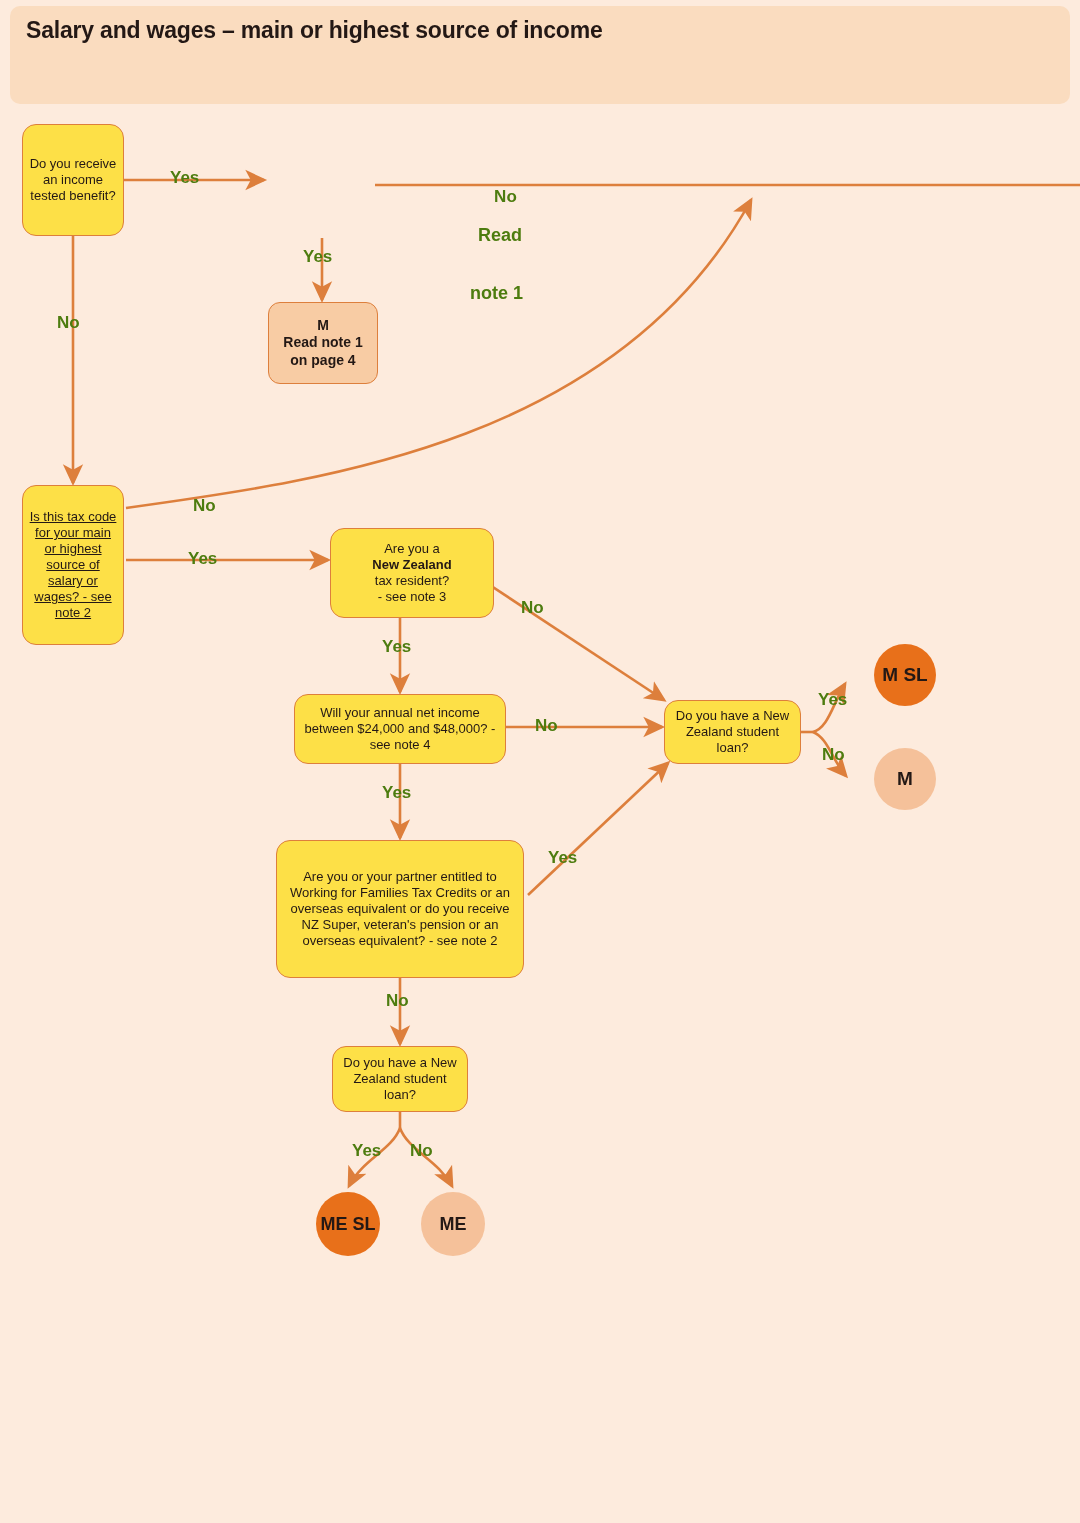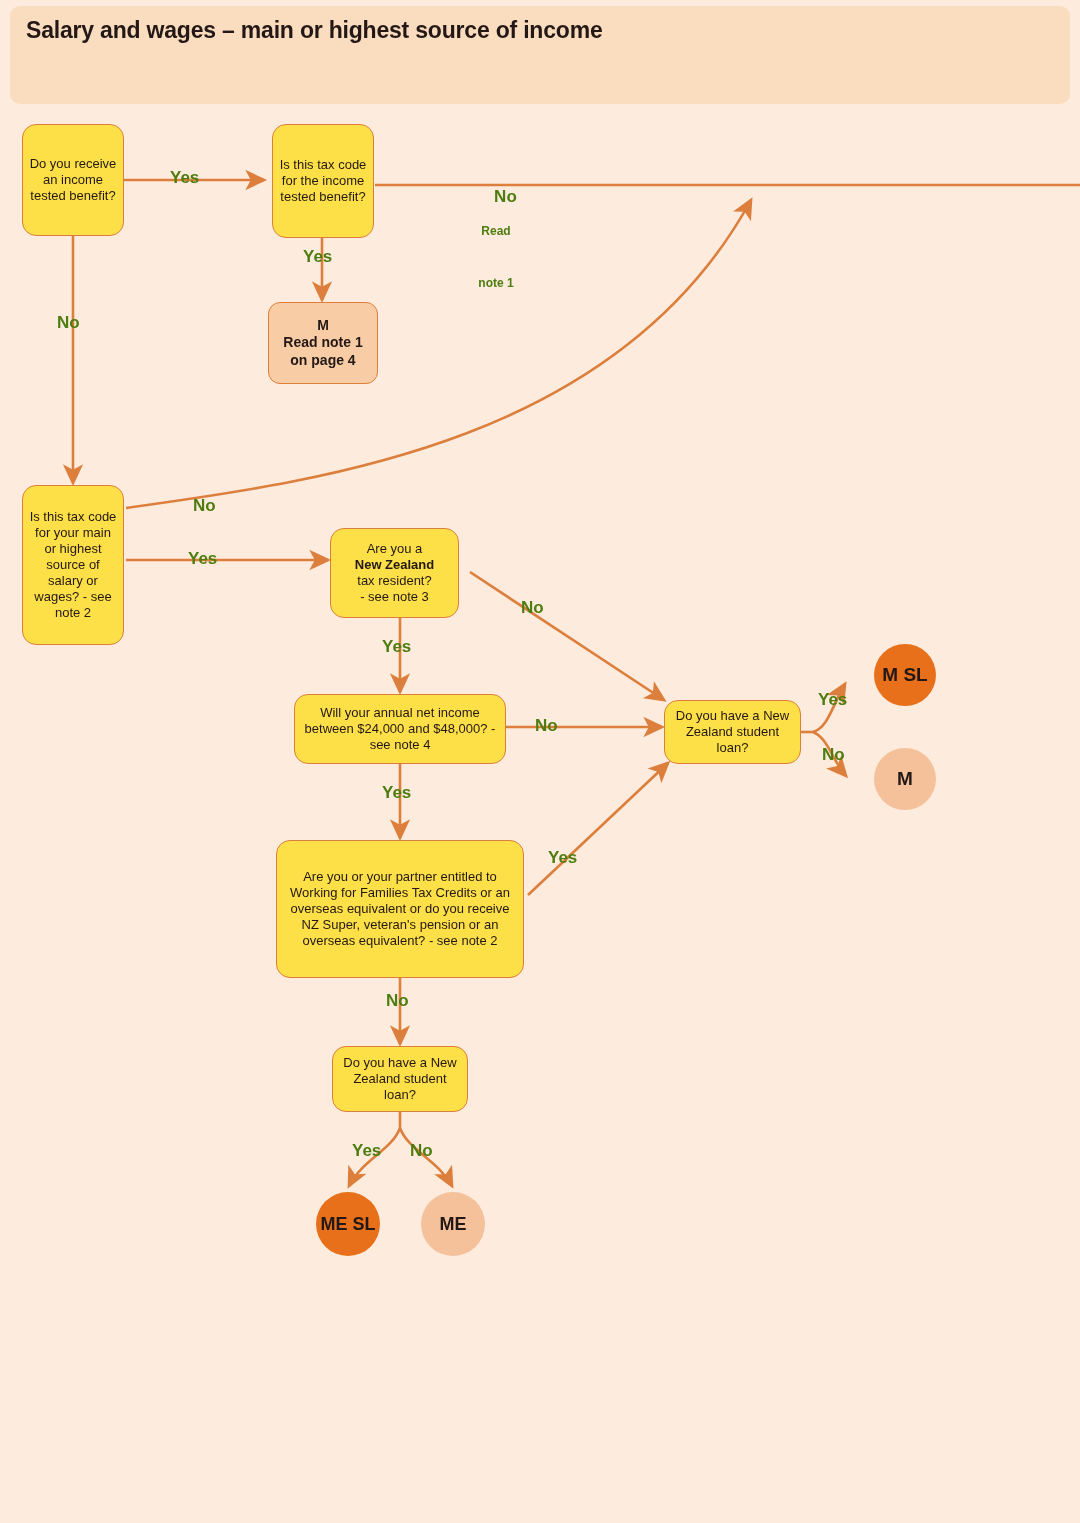--- a/index.html
+++ b/index.html
@@ -100,22 +100,23 @@
     color: #4d7c0f;
     white-space: pre;
     line-height: 1.12;
     text-align: center;
   }
   .edge-label.stack {
     text-align: center;
   }
   .edge-label .sub {
     display: block;
-    font-size: 12px;
-    font-weight: bold;
+    font-size: 18px;
+    font-weight: bold;
+    text-align: right;
   }
 </style>
 </head>
 <body>
 
 <div id="page">
 
   <div id="header-banner">
     <div id="header-title">Salary and wages – main or highest source of income</div>
   </div>
@@ -160,37 +161,34 @@
       <path d="M801,732 L813,732"></path>
       <path d="M813,732 C828,728 832,706 845,684" marker-end="url(#arrow)"></path>
       <path d="M813,732 C828,738 832,760 846,776" marker-end="url(#arrow)"></path>
     </g>
   </svg>
 
   <div class="node" style="left:22px; top:124px; width:102px; height:112px;">
     <span>Do you receive an income tested benefit?</span>
   </div>
 
-  <div class="node" style="left:272px; top:124px; width:102px; height:114px;">
-    <span>Is this tax code for the income tested benefit?</span>
-  </div>
 
   <div class="node terminal-box" style="left:268px; top:302px; width:110px; height:82px; font-size:14px;">
     <span>
       <span>M</span><br>
       <span>Read note 1</span><br>
       <span>on page 4</span>
     </span>
   </div>
 
-  <div class="node" style="left:22px; top:485px; width:102px; height:160px;">
+  <div class="node" style="left:22px; top:485px; width:102px; height:160px;text-decoration:underline;">
     <span>Is this tax code for your main or highest source of salary or wages? - see note 2</span>
   </div>
 
-  <div class="node" style="left:330px; top:528px; width:129px; height:90px;">
+  <div class="node" style="left:330px; top:528px; width:164px; height:90px;">
     <span>
       <span>Are you a</span><br>
       <span class="b">New Zealand</span><br>
       <span>tax resident?</span><br>
       <span>- see note 3</span>
     </span>
   </div>
 
   <div class="node" style="left:294px; top:694px; width:212px; height:70px;">
     <span>Will your annual net income between $24,000 and $48,000? - see note 4</span>

